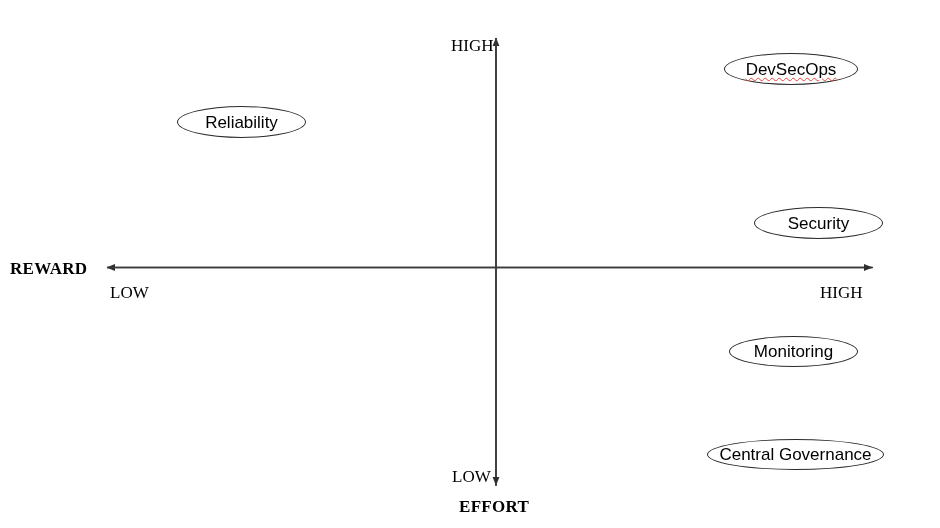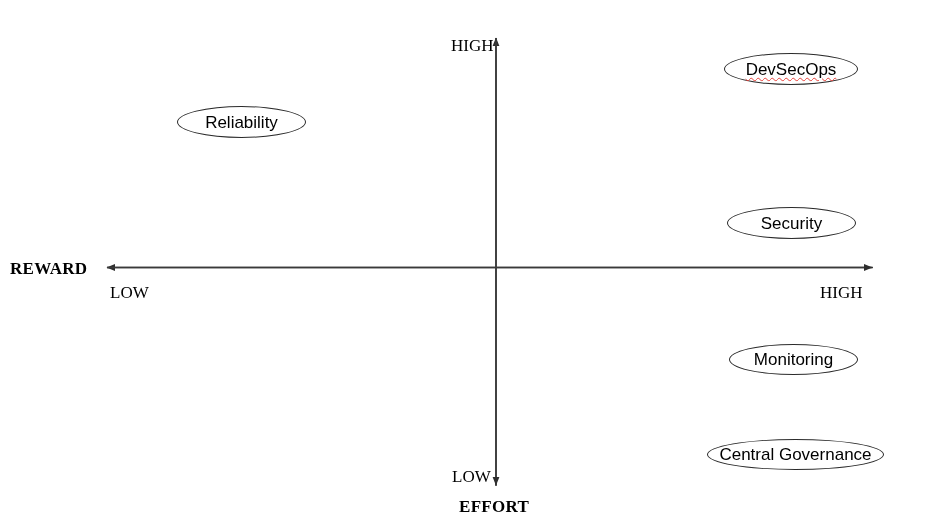--- a/index.html
+++ b/index.html
@@ -115,25 +115,25 @@
   <div class="node" style="left:724px; top:41px; width:134px; height:32px;">
     <span class="node-label misspelled">DevSecOps</span>
   </div>
 
   <div class="node" style="left:177px; top:94px; width:129px; height:32px;">
     <span class="node-label">Reliability</span>
   </div>
 
 
 
-  <div class="node" style="left:727px; top:195px; width:129px; height:32px;">
+  <div class="node" style="left:754px; top:195px; width:129px; height:32px;">
     <span class="node-label">Security</span>
   </div>
 
-  <div class="node" style="left:729px; top:332px; width:129px; height:31px;">
+  <div class="node" style="left:729px; top:324px; width:129px; height:31px;">
     <span class="node-label">Monitoring</span>
   </div>
 
   <div class="node" style="left:707px; top:427px; width:177px; height:31px;">
     <span class="node-label">Central Governance</span>
   </div>
 
 </div>
 
 </body></html>

